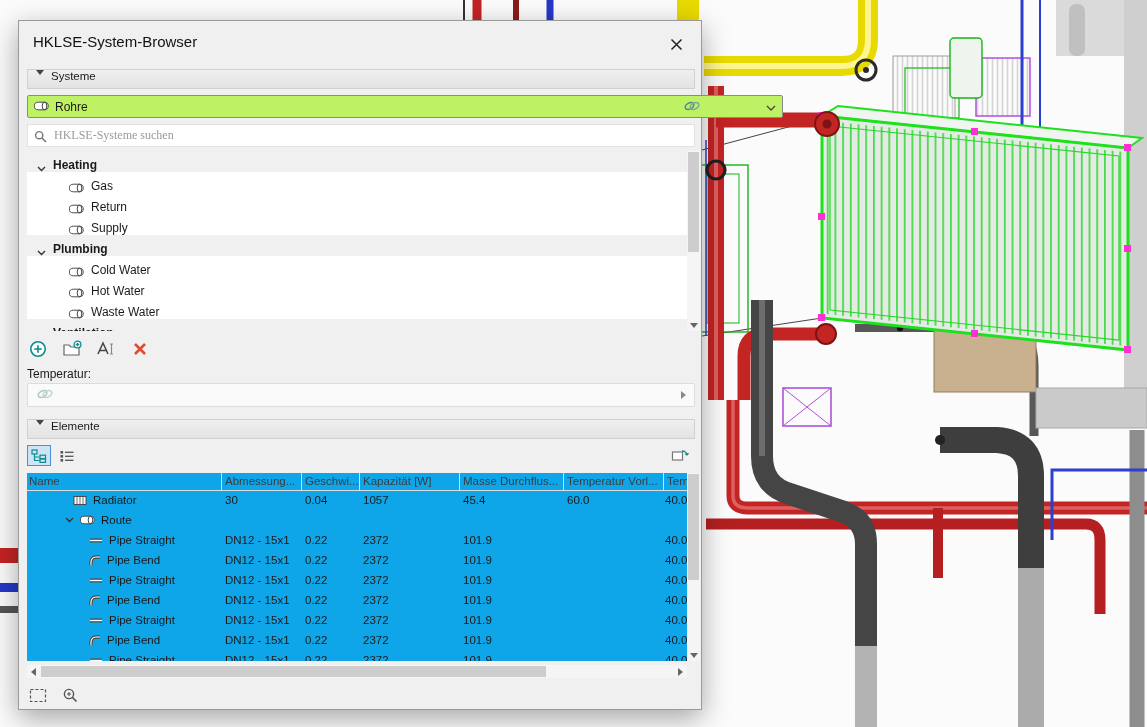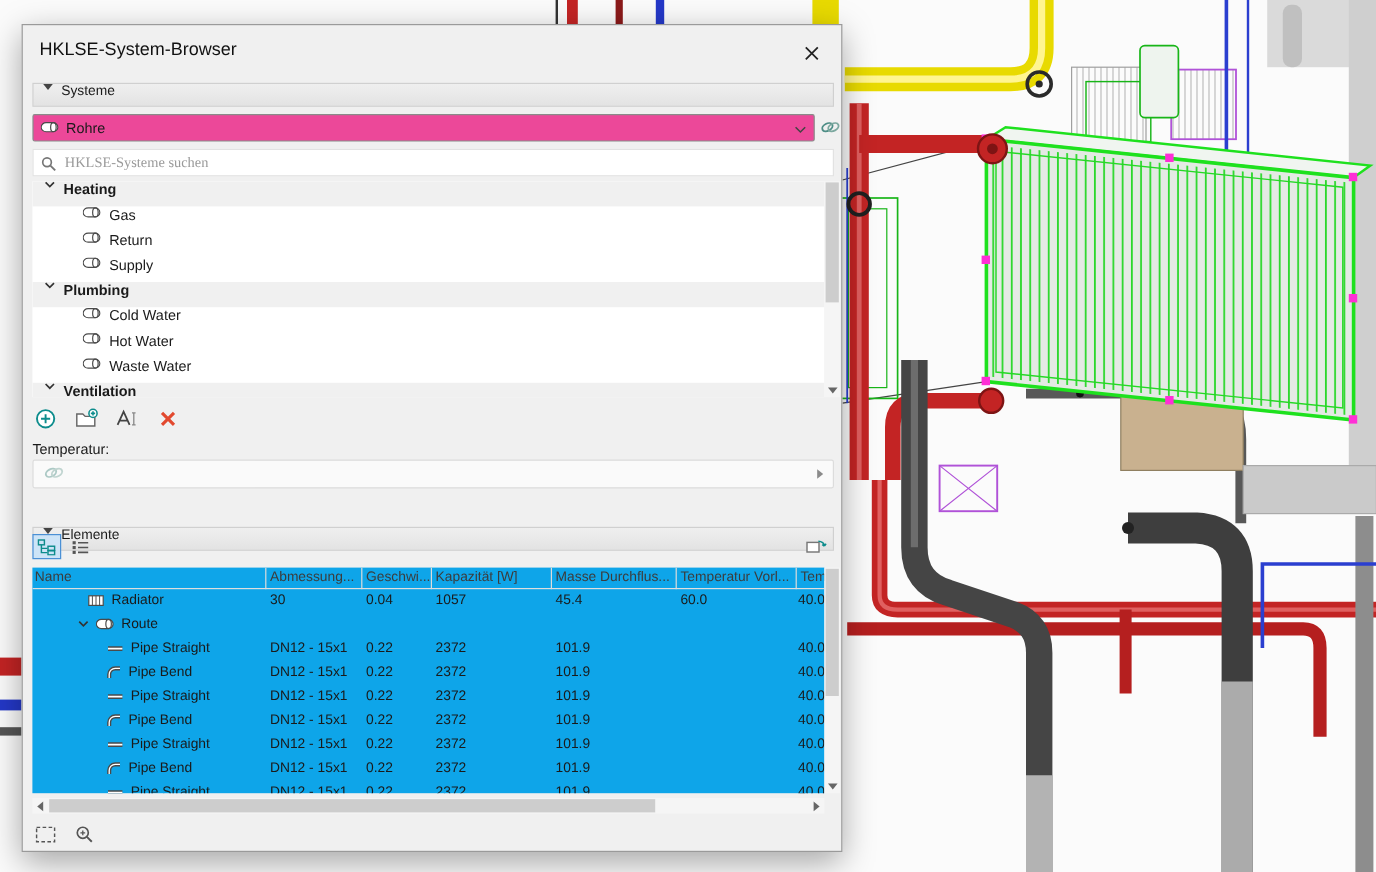--- a/index.html
+++ b/index.html
@@ -17,38 +17,38 @@
   .title{position:absolute;left:14px;top:12px;font-size:15px;color:#111;white-space:nowrap}
   .close{position:absolute;right:12px;top:10px;width:26px;height:26px;display:flex;
     align-items:center;justify-content:center;cursor:pointer}
 
   .secbar{position:absolute;left:8px;width:668px;height:20px;
     background:linear-gradient(#efefef,#e3e3e3);border:1px solid #d0d0d0;
     display:flex;align-items:flex-start;gap:7px;padding:0 8px;font-size:11.5px;color:#1a1a1a}
   .tri{width:0;height:0;border-left:4px solid transparent;border-right:4px solid transparent;
     border-top:5px solid #444}
   #sec-systems{top:48px}
-  #sec-elements{top:418px}
-
-  .combo{position:absolute;left:8px;top:74px;width:652px;height:23px;background:#ec4899;
+  #sec-elements{top:398px}
+
+  .combo{position:absolute;left:8px;top:74px;width:756px;height:23px;background:#bef264;
     border:1px solid #8a8a8a;border-radius:2px;display:flex;align-items:center;gap:6px;
     padding:0 6px;cursor:default}
   .combo .val{flex:1;font-size:12px}
   .sidebtn{position:absolute;left:664px;top:76px;width:18px;height:18px;display:flex;
     align-items:center;justify-content:center;cursor:pointer}
 
   .search{position:absolute;left:8px;top:103px;width:668px;height:23px;background:#fff;
     border:1px solid #e2e2e2}
   .search svg{position:absolute;left:6px;top:5px}
   .search input{position:absolute;inset:0;border:0;outline:none;background:transparent;
     padding-left:26px;font-family:Liberation Serif, serif;font-size:12px;color:#222}
   .search input::placeholder{color:#9a9a9a}
 
   .tree{position:absolute;left:8px;top:130px;width:660px;height:180px;background:#fff;overflow:hidden}
-  .trow{height:21px;display:flex;align-items:flex-start;gap:7px;white-space:nowrap;cursor:default}
+  .trow{height:21px;display:flex;align-items:flex-end;gap:7px;white-space:nowrap;cursor:default}
   .trow.group{background:#f0f0f0;font-weight:bold;padding-left:10px}
   .trow.item{padding-left:42px}
 
   
   .vscroll{position:absolute;width:13px;background:#f5f5f5}
   .vthumb{position:absolute;left:1px;width:11px;background:#cdcdcd}
   .sarrow{position:absolute;left:0;width:13px;height:12px;display:flex;align-items:center;justify-content:center}
   .tridown{width:0;height:0;border-left:4px solid transparent;border-right:4px solid transparent;border-top:5px solid #666}
   .trileft{width:0;height:0;border-top:4px solid transparent;border-bottom:4px solid transparent;border-right:5px solid #666}
   .triright{width:0;height:0;border-top:4px solid transparent;border-bottom:4px solid transparent;border-left:5px solid #666}

